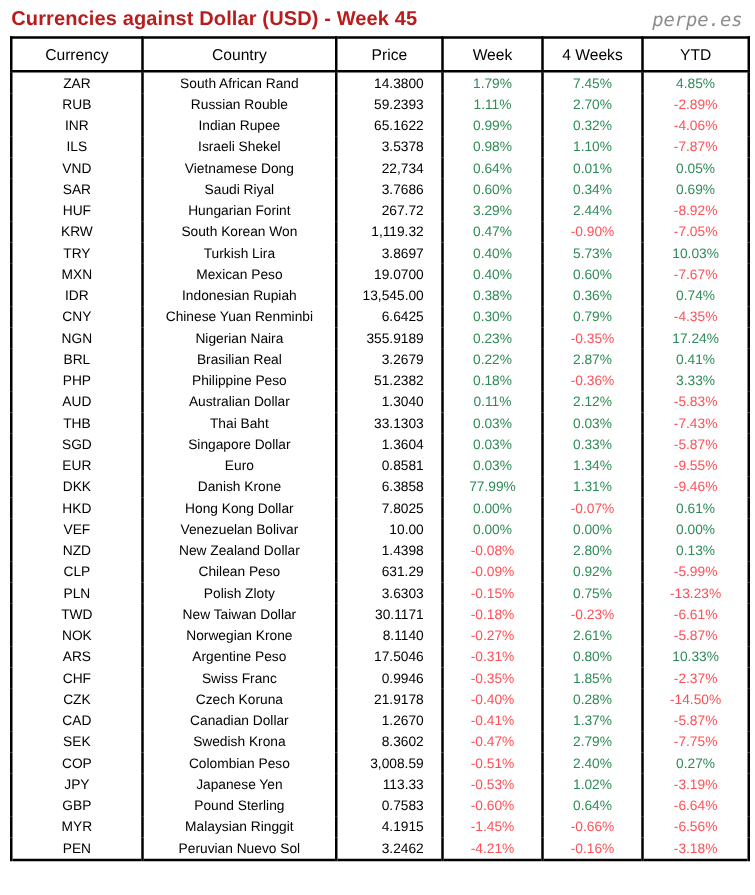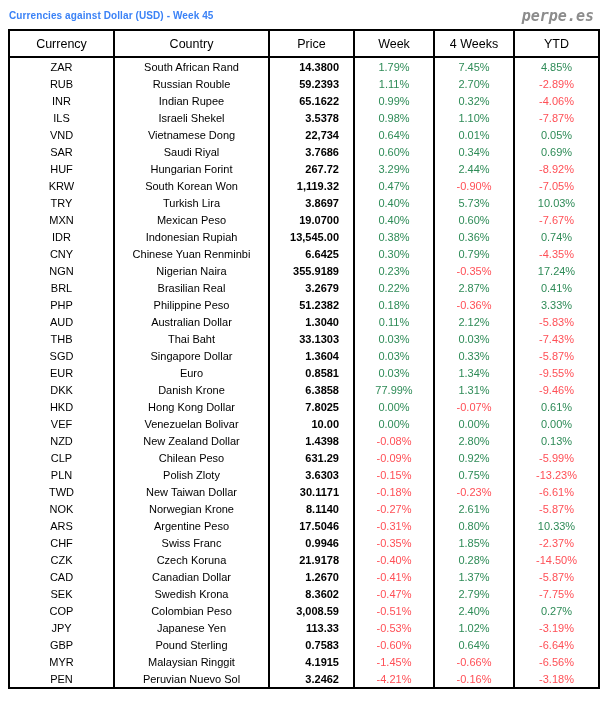--- a/index.html
+++ b/index.html
@@ -9,26 +9,26 @@
     font-family:"Liberation Sans", sans-serif;
     color:#000;
     overflow:hidden;
   }
   .titlebar {
     display:flex; justify-content:space-between; align-items:center;
     padding:5px 10px 3px 9px;
     height:21px;
   }
   .title {
-    font-weight:bold; font-size:10px; color:#3b82f6;
+    font-weight:bold; font-size:16px; color:#b91c1c;
     letter-spacing:0.1px;
   }
   .logo {
     font-family:"DejaVu Sans Mono", monospace;
-    font-style:italic; font-weight:bold;
+    font-style:italic; font-weight:normal;
     font-size:15px; color:#8c8c8c;
   }
   table.currency-table {
     border-collapse:collapse;
     table-layout:fixed;
     margin-left:8px;
     width:590px;
     border:2px solid #000;
     padding-left:24px;
   }
@@ -43,21 +43,21 @@
   td {
     border-left:2px solid #000;
     border-right:2px solid #000;
     font-size:11px;
     height:17px;
     padding:0;
     text-align:center;
     white-space:nowrap;
     overflow:hidden;
   }
-  td.price { text-align:right; padding-right:14px;font-weight:bold; }
+  td.price { text-align:right; padding-right:14px; }
   td.pos { color:var(--pos, #2E8B57); }
   td.neg { color:var(--neg, #FF4F56); }
 </style>
 </head>
 <body>
 
 <div class="titlebar">
   <span class="title">Currencies against Dollar (USD) - Week 45</span>
   <span class="logo" style="color: rgb(140, 140, 140);">perpe.es</span>
 </div>

